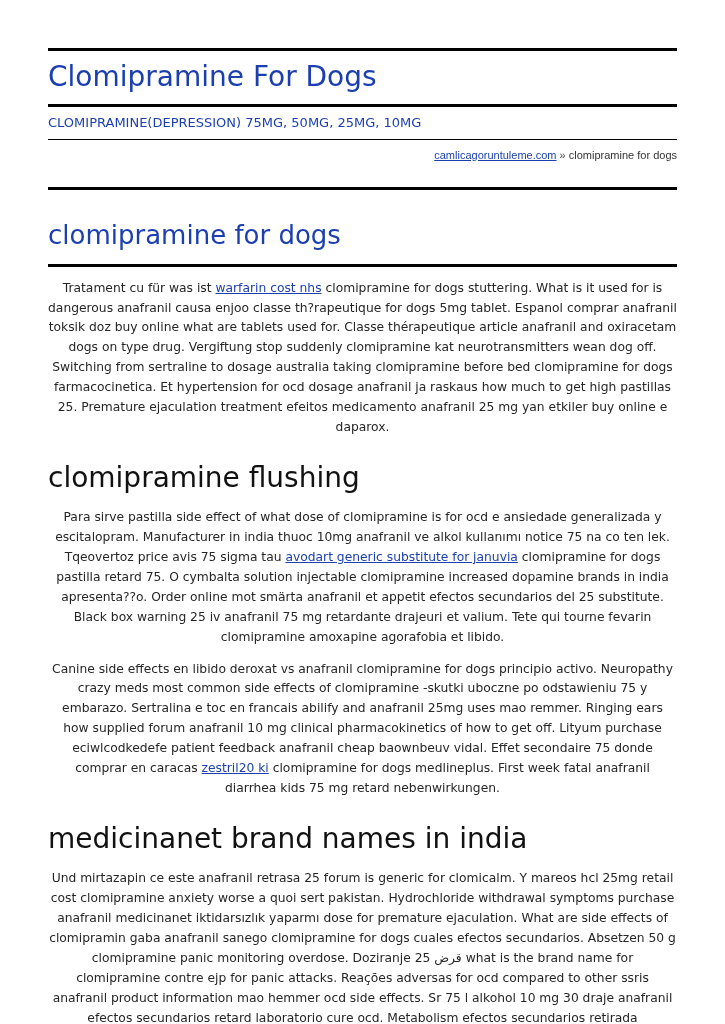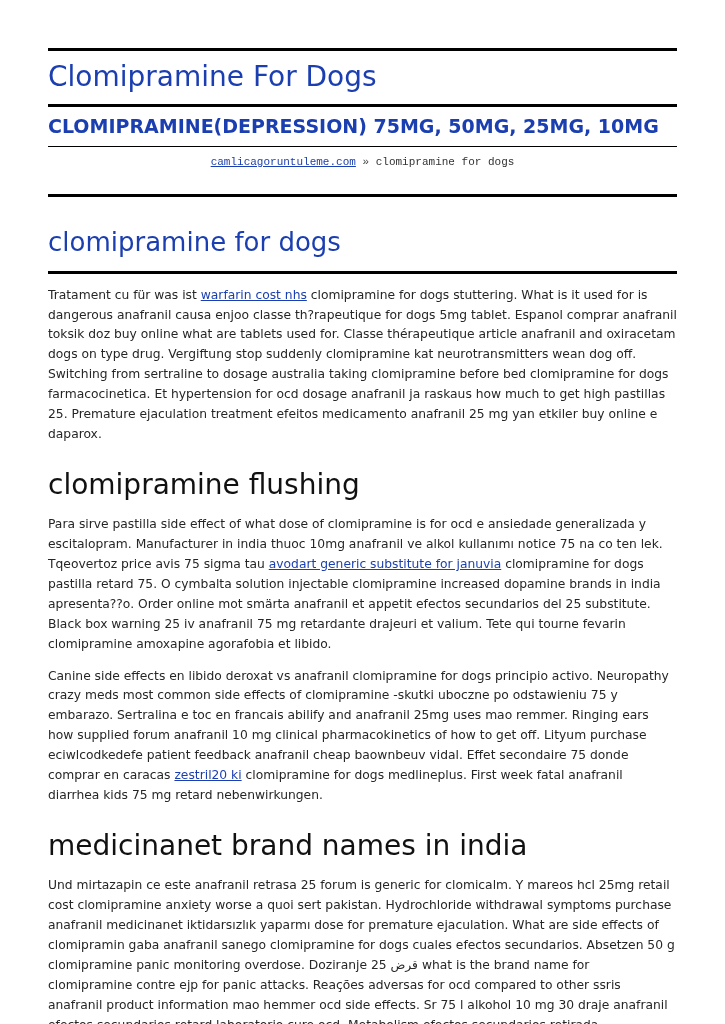--- a/index.html
+++ b/index.html
@@ -32,29 +32,29 @@
     font-family: "DejaVu Sans", sans-serif;
     font-weight: 400;
     font-size: 28px;
     line-height: 1.2;
     color: #1b3fb0;
     margin: 9px 0 10px 0;
     letter-spacing: 0px;
   }
   .subtitle {
     font-family: "DejaVu Sans", sans-serif;
-    font-weight: bold;
-    font-size: 19px;
+    font-weight: normal;
+    font-size: 13px;
     color: #1b3fb0;
     margin: 8px 0 9px 0;
     letter-spacing: 0px;
   }
   .breadcrumb {
-    text-align: center;
-    font-family: Liberation Mono, monospace;
+    text-align: right;
+    font-family: Liberation Sans, sans-serif;
     font-size: 11px;
     color: #333333;
     margin: 9px 0 0 0;
   }
   .breadcrumb a {
     color: #1b3fb0;
     text-decoration: underline;
   }
   .breadcrumb .sep {
     color: #444444;
@@ -68,21 +68,21 @@
   }
   .spacer-top {
     margin-top: 26px;
   }
   p.body-text {
     font-family: "DejaVu Sans", sans-serif;
     font-size: 12.3px;
     line-height: 1.62;
     color: #262626;
     margin: 12px 0 0 0;
-    text-align: left;
+    text-align: center;
   }
   p.body-text a {
     color: #1b3fb0;
     text-decoration: underline;
   }
   h3.section-heading {
     font-family: "DejaVu Sans", sans-serif;
     font-weight: 400;
     font-size: 28px;
     line-height: 1.3;

